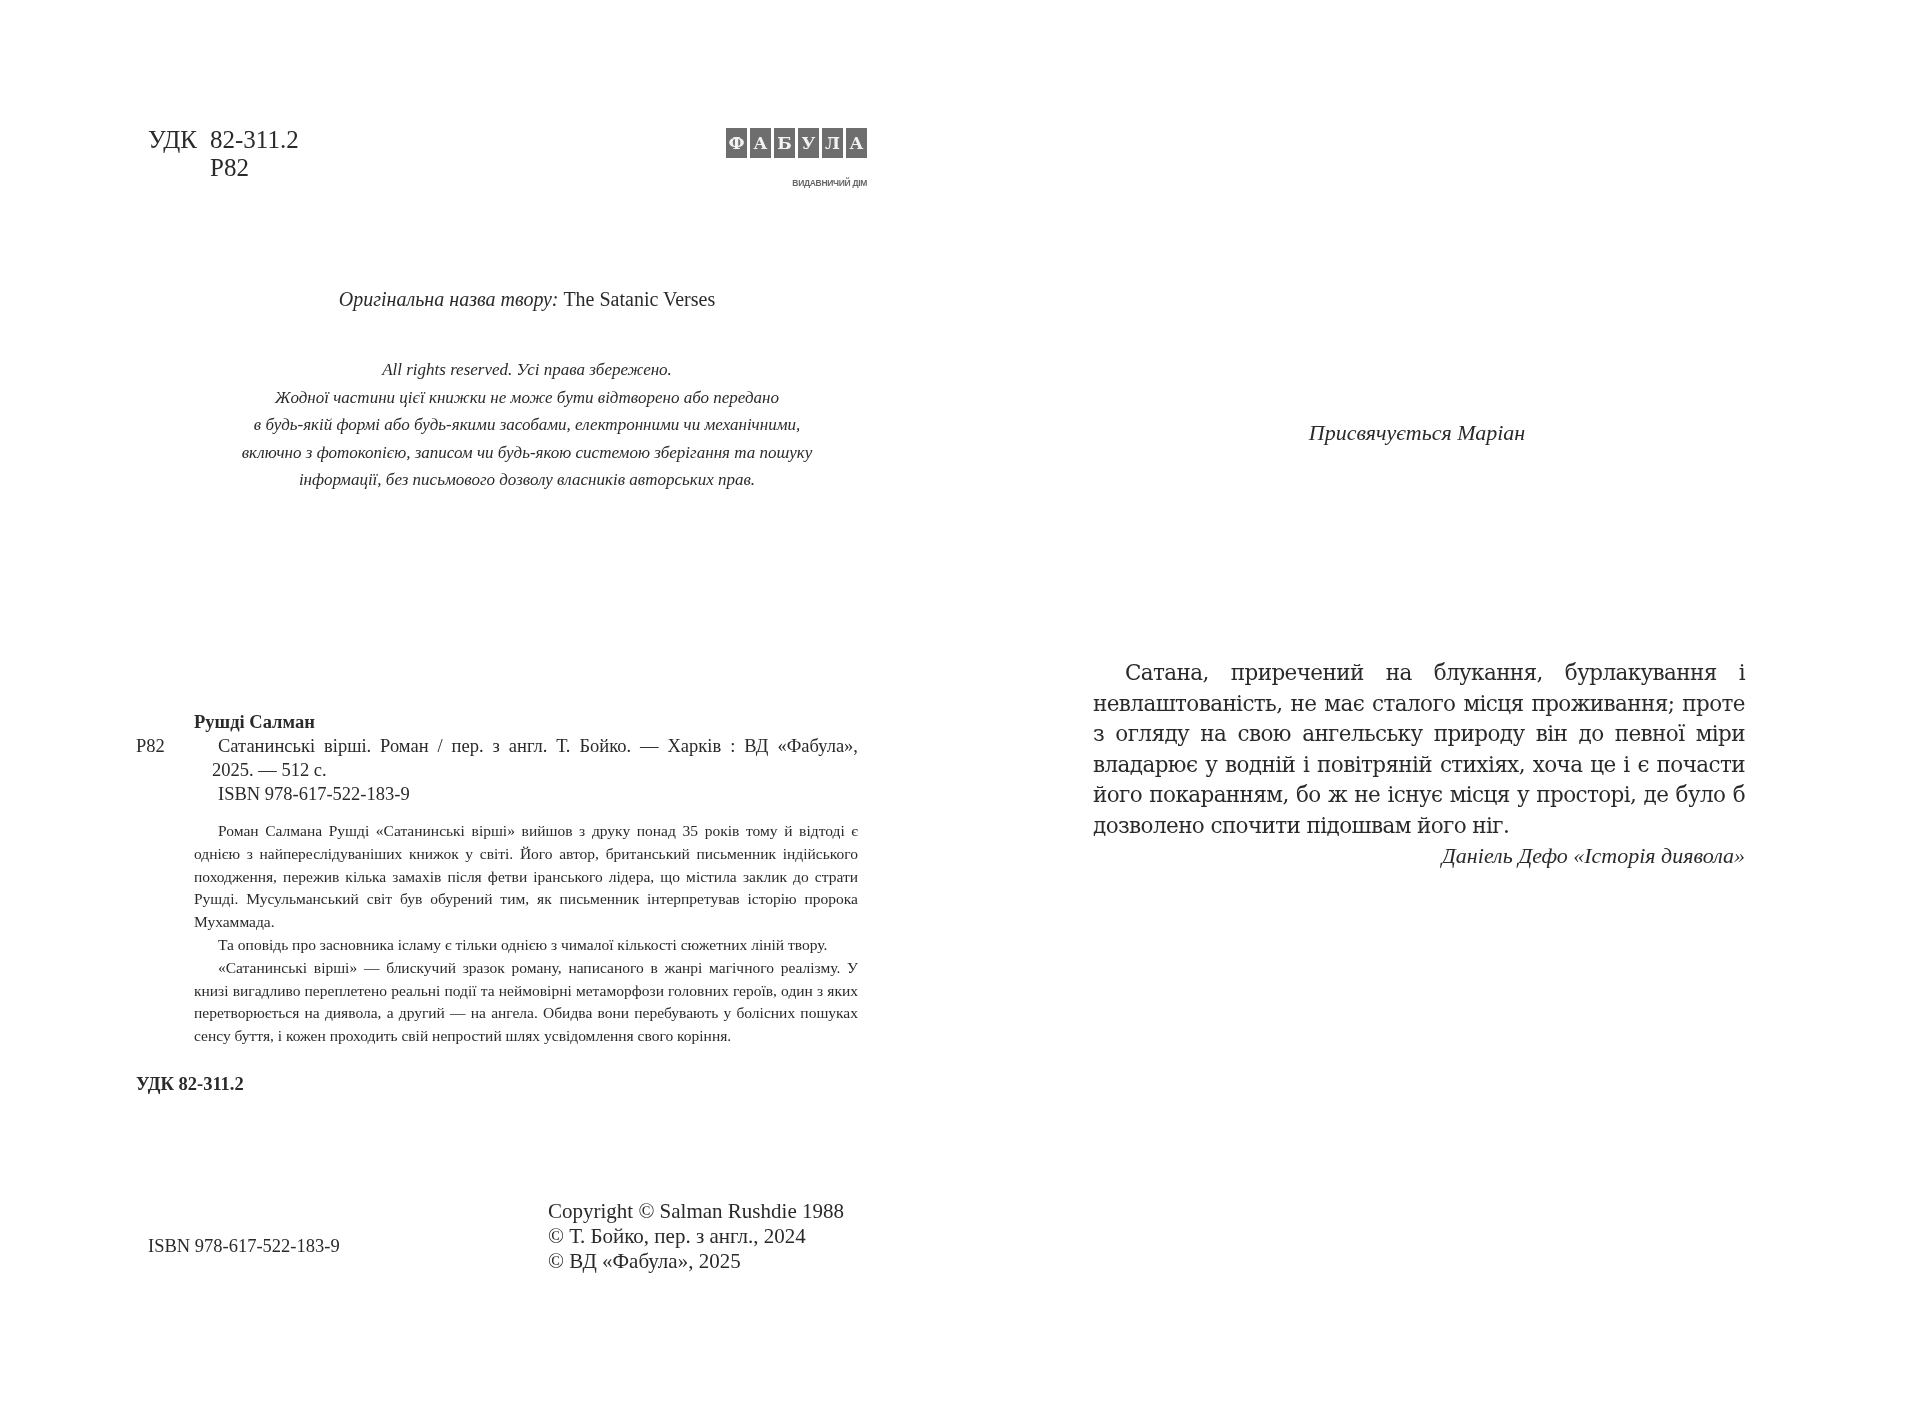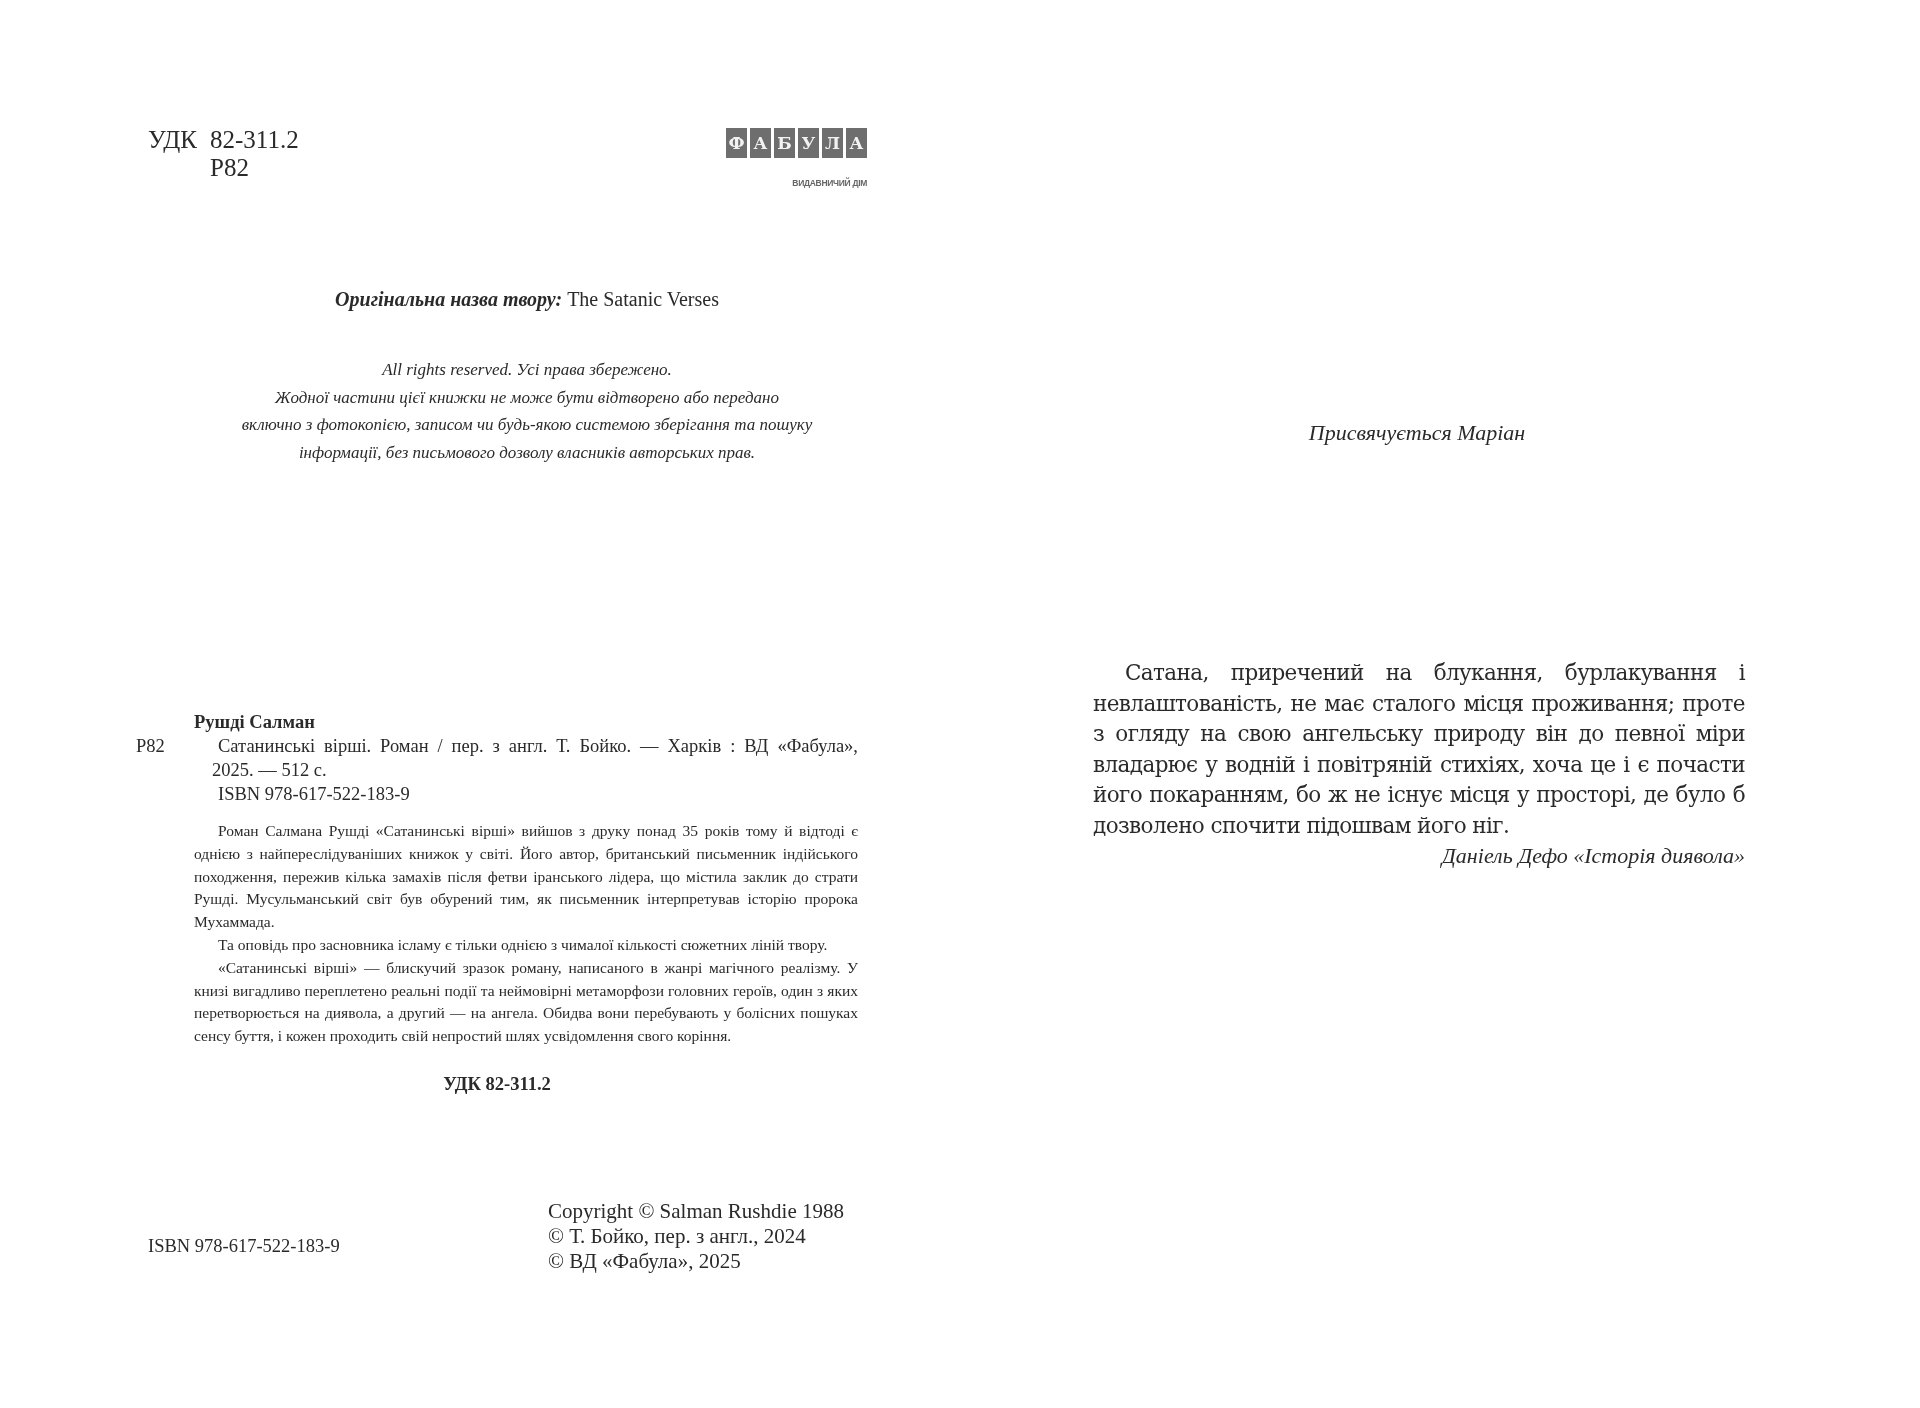--- a/index.html
+++ b/index.html
@@ -21,37 +21,37 @@
       width: 21px; height: 30px; background: #6e6e6e; color: #f2f2f2;
       font-family: "DejaVu Serif", serif; font-weight: bold; font-size: 17px;
       display: flex; align-items: center; justify-content: center;
     }
     .logo .sub {
       font-family: "Liberation Sans", sans-serif; font-size: 8.5px; color: #666;
       text-align: right; letter-spacing: -0.3px; margin-top: 20px; font-weight: bold;
     }
 
     .orig-title { left: 0; width: 1054px; top: 288px; text-align: center; font-size: 20px; }
-    .orig-title .it { font-style: italic; font-weight: bold; }
+    .orig-title .it { font-style: italic; }
 
     .rights {
       left: 150px; width: 754px; top: 356px; text-align: center;
       font-style: italic; font-size: 17px; line-height: 27.5px;
     }
 
     .card { left: 136px; top: 710px; width: 722px; font-size: 18.5px; line-height: 24px; }
     .card .author { margin-left: 58px; font-weight: bold; }
     .card .pline { display: flex; }
     .card .pline .idx { width: 58px; flex: none; }
     .card .pline .txt { flex: 1; text-indent: 24px; text-align: justify; text-align-last: justify; }
     .card .indent-block { margin-left: 76px; }
     .card .isbn { margin-left: 82px; }
     .card .anno { margin-left: 58px; font-size: 15.5px; line-height: 22.8px; text-align: justify; margin-top: 14px; }
     .card .anno p { margin: 0; text-indent: 24px; }
-    .card .udk-bottom { text-align: center; font-weight: bold; margin-top: 24px; font-size: 18.5px; }
+    .card .udk-bottom { text-align: left; font-weight: bold; margin-top: 24px; font-size: 18.5px; }
 
     .copyright { left: 548px; top: 1186px; font-size: 21px; line-height: 25px; margin-top: 13px; }
     .isbn-bottom { left: 148px; top: 1236px; font-size: 18.5px; }
 
     
     .dedication {
       left: 1092px; width: 650px; top: 420px; text-align: center;
       font-style: italic; font-size: 22px;
     }
     .epigraph {
@@ -88,20 +88,21 @@
 </div>
 
 <div class="abs orig-title">
   <span class="it">Оригінальна назва твору:</span>
   <span>The Satanic Verses</span>
 </div>
 
 <div class="abs rights">
   <div>All rights reserved. Усі права збережено.</div>
   <div>Жодної частини цієї книжки не може бути відтворено або передано</div>
+  <div>в будь-якій формі або будь-якими засобами, електронними чи механічними,</div>
   <div>включно з фотокопією, записом чи будь-якою системою зберігання та пошуку</div>
   <div>інформації, без письмового дозволу власників авторських прав.</div>
 </div>
 
 <div class="abs card">
   <div class="author">Рушді Салман</div>
   <div class="pline">
     <span class="idx">Р82</span>
     <span class="txt">Сатанинські вірші. Роман / пер. з англ. Т. Бойко. — Харків : ВД «Фабула»,</span>
   </div>

